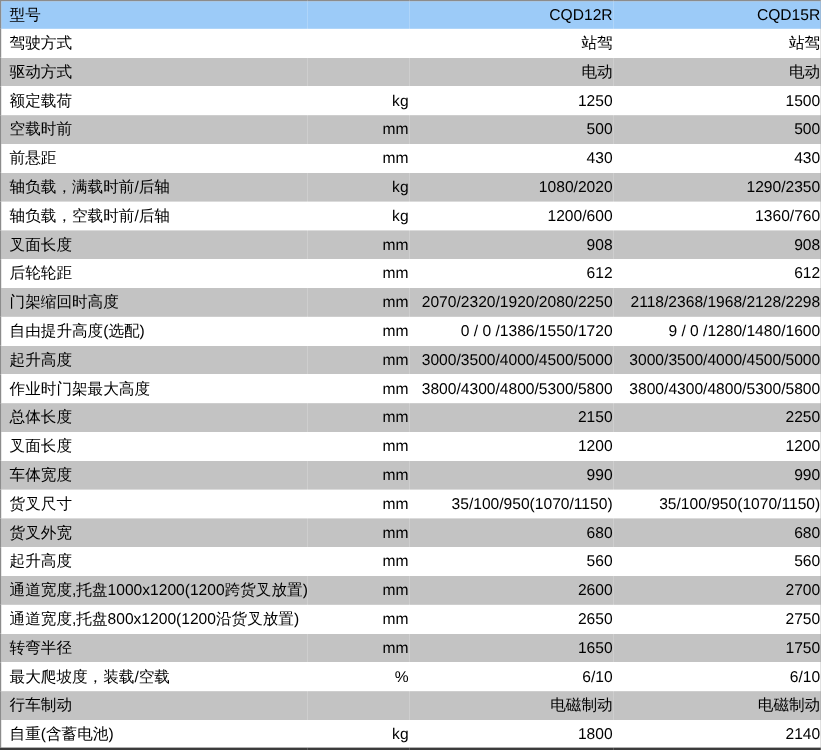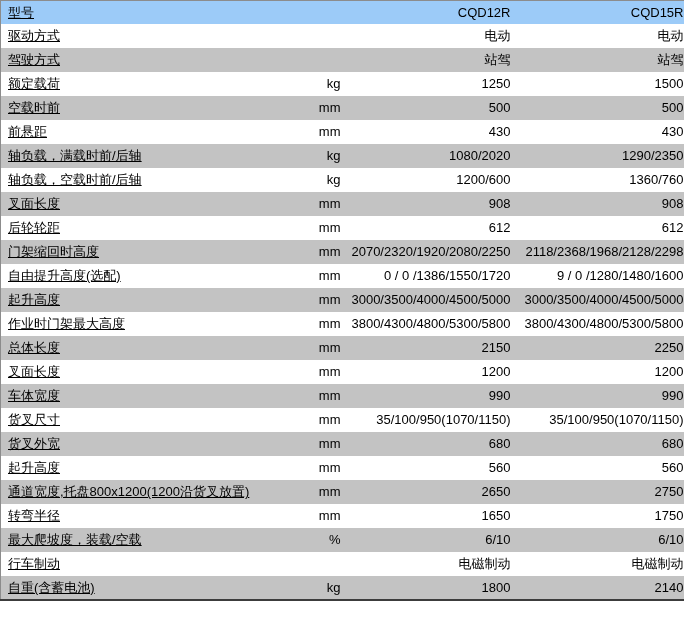--- a/index.html
+++ b/index.html
@@ -39,21 +39,21 @@
   th, td {
     padding: 0;
     margin: 0;
     font-size: 13px;
     font-weight: normal;
     line-height: 1;
     vertical-align: middle;
     white-space: nowrap;
     overflow: hidden;
   }
-  .cell-label { text-align: left; padding-left: 7px; text-decoration: underline; }
+  .cell-label { text-align: left; padding-left: 7px; }
   .cell-unit  { text-align: right; }
   .cell-val   { text-align: right; }
   tbody tr:nth-child(odd)  { background: var(--row-bg); }
   tbody tr:nth-child(even) { background: var(--alt-bg); }
 </style>
 </head>
 <body>
 
 <table class="spec-table">
   <colgroup>
@@ -65,34 +65,34 @@
   <thead>
     <tr>
       <th class="cell-label">型号</th>
       <th class="cell-unit"></th>
       <th class="cell-val">CQD12R</th>
       <th class="cell-val">CQD15R</th>
     </tr>
   </thead>
   <tbody>
   <tr>
+    <td class="cell-label">驾驶方式</td>
+    <td class="cell-unit"></td>
+    <td class="cell-val">站驾</td>
+    <td class="cell-val">站驾</td>
+  </tr>
+
+  <tr>
     <td class="cell-label">驱动方式</td>
     <td class="cell-unit"></td>
     <td class="cell-val">电动</td>
     <td class="cell-val">电动</td>
   </tr>
 
   <tr>
-    <td class="cell-label">驾驶方式</td>
-    <td class="cell-unit"></td>
-    <td class="cell-val">站驾</td>
-    <td class="cell-val">站驾</td>
-  </tr>
-
-  <tr>
     <td class="cell-label">额定载荷</td>
     <td class="cell-unit">kg</td>
     <td class="cell-val">1250</td>
     <td class="cell-val">1500</td>
   </tr>
 
   <tr>
     <td class="cell-label">空载时前</td>
     <td class="cell-unit">mm</td>
     <td class="cell-val">500</td>
@@ -197,20 +197,26 @@
     <td class="cell-val">680</td>
   </tr>
 
   <tr>
     <td class="cell-label">起升高度</td>
     <td class="cell-unit">mm</td>
     <td class="cell-val">560</td>
     <td class="cell-val">560</td>
   </tr>
 
+  <tr>
+    <td class="cell-label">通道宽度,托盘1000x1200(1200跨货叉放置)</td>
+    <td class="cell-unit">mm</td>
+    <td class="cell-val">2600</td>
+    <td class="cell-val">2700</td>
+  </tr>
 
   <tr>
     <td class="cell-label">通道宽度,托盘800x1200(1200沿货叉放置)</td>
     <td class="cell-unit">mm</td>
     <td class="cell-val">2650</td>
     <td class="cell-val">2750</td>
   </tr>
 
   <tr>
     <td class="cell-label">转弯半径</td>

